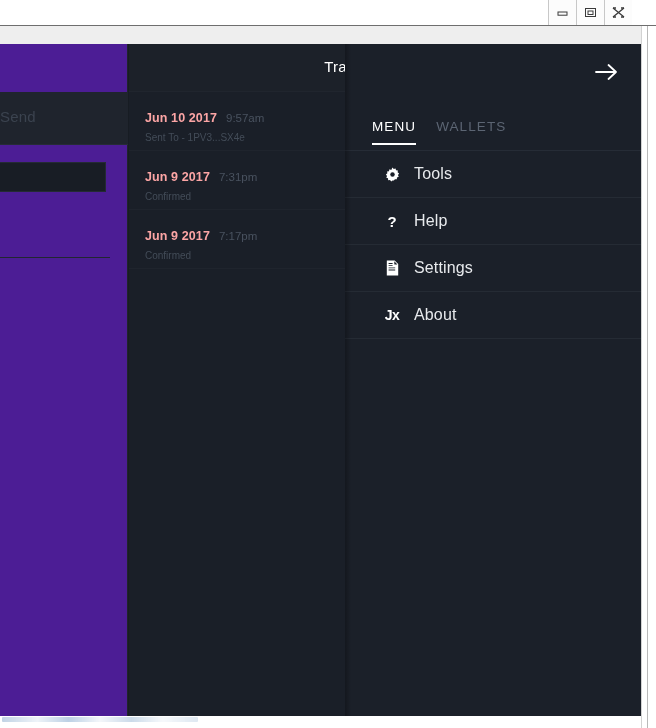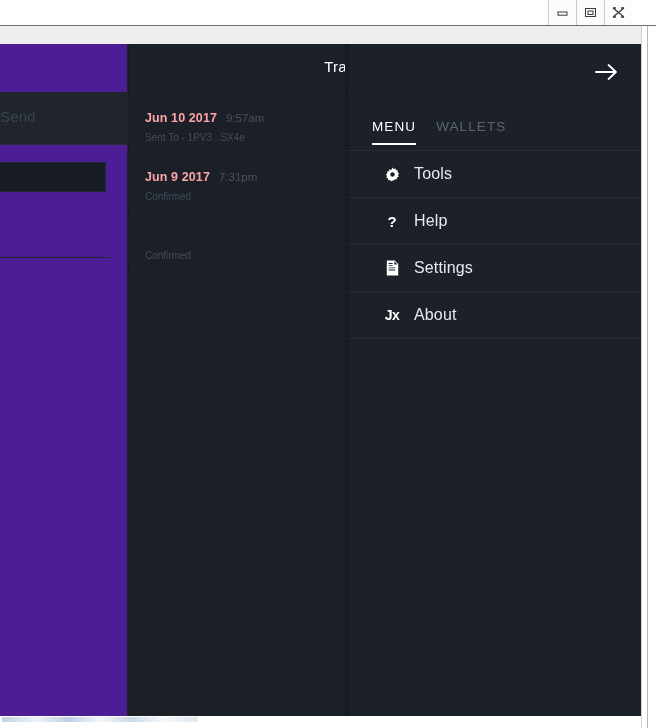--- a/index.html
+++ b/index.html
@@ -377,20 +377,23 @@
         </div>
 
         <div class="tx-row">
           <div class="tx-row-top">
             <span class="tx-date">Jun 9 2017</span><span class="tx-time">7:31pm</span>
           </div>
           <div class="tx-sub">Confirmed</div>
         </div>
 
         <div class="tx-row">
+          <div class="tx-row-top">
+            <span class="tx-date">Jun 9 2017</span><span class="tx-time">7:17pm</span>
+          </div>
           <div class="tx-sub">Confirmed</div>
         </div>
 
       </div>
     </div>
   </div>
 
   <div class="drawer-shadow"></div>
 
   <div class="drawer">

